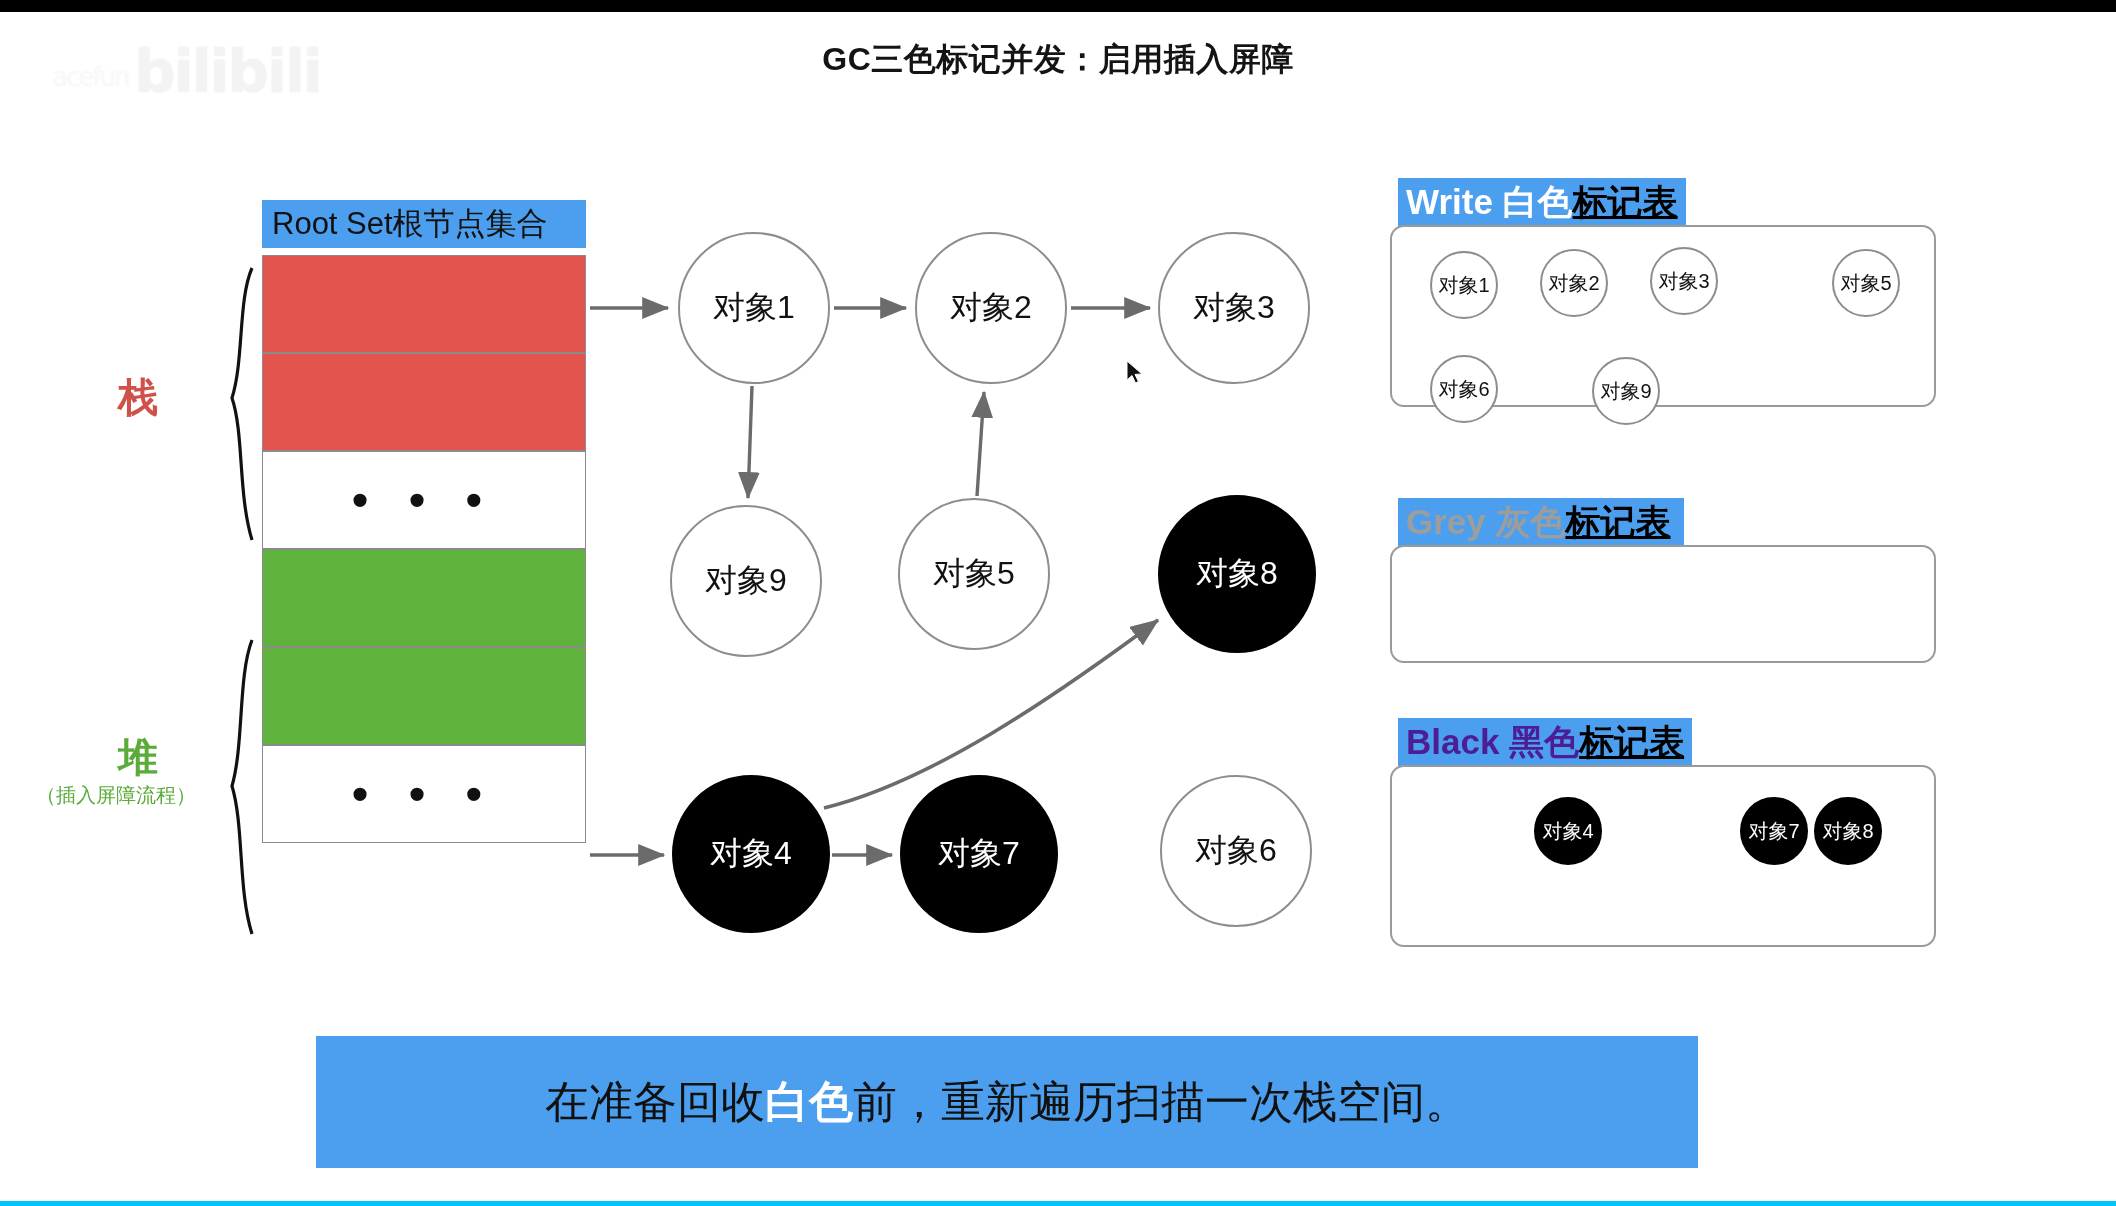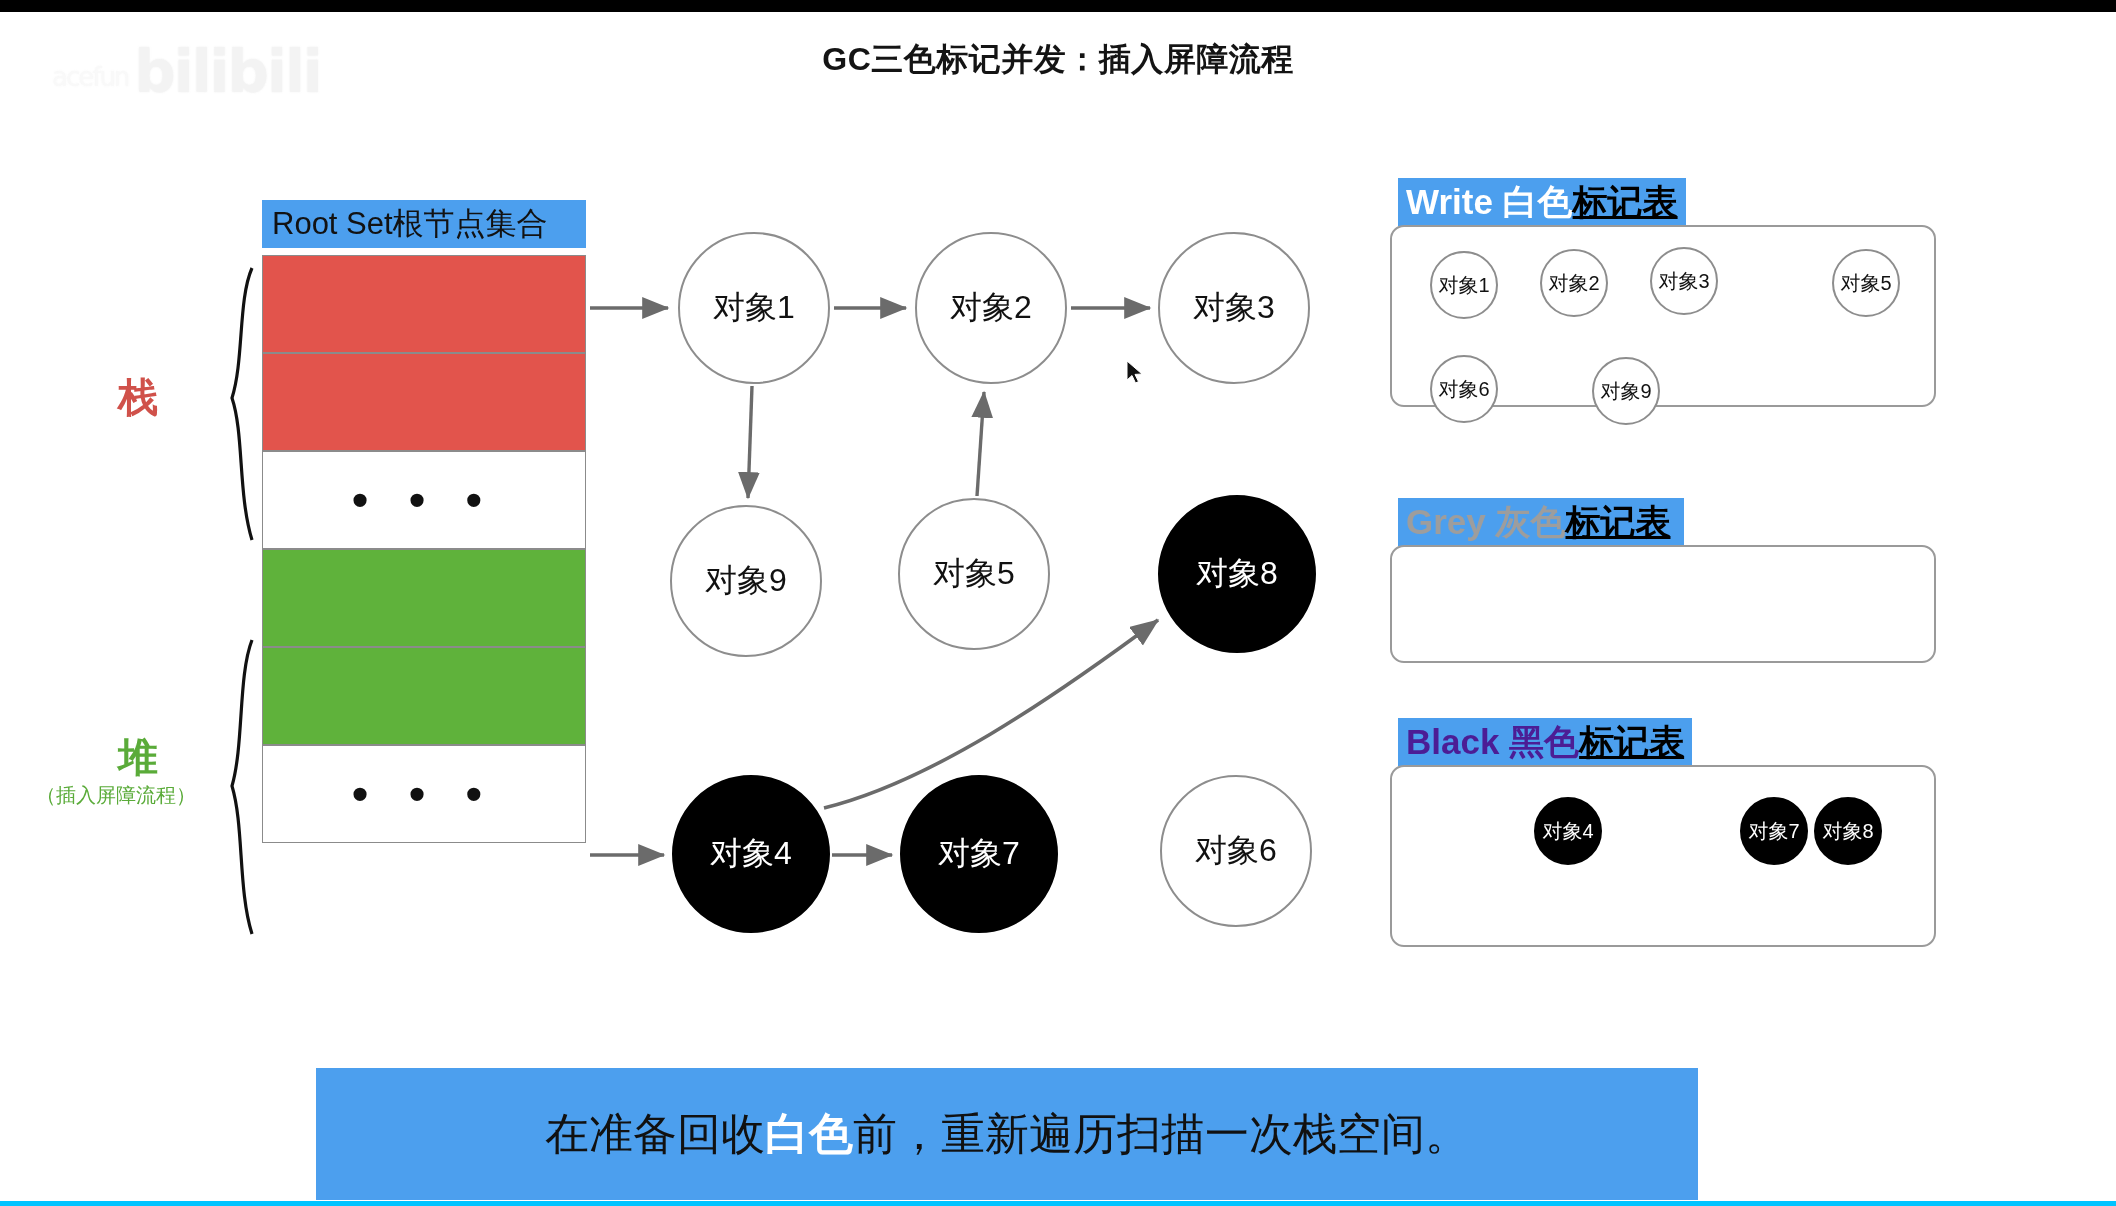--- a/index.html
+++ b/index.html
@@ -59,40 +59,40 @@
   .hd-black{color:#4c1d95;}
   .hd-rest{color:#000000;font-weight:bold;text-decoration:underline;}
   .tbl-body{position:absolute;border:2px solid #9a9a9a;border-radius:14px;background:#fff;box-sizing:border-box;}
   .chip{position:absolute;border-radius:50%;display:flex;align-items:center;justify-content:center;
         font-size:20px;box-sizing:border-box;}
   .chip.white{background:#fff;border:2px solid #8d8d8d;color:#111;}
   .chip.black{background:#000;border:2px solid #000;color:#fff;}
 
   
   .banner{position:absolute;left:316px;top:1036px;width:1382px;height:132px;background:#4c9fee;
-          display:flex;flex-direction:column;align-items:center;justify-content:center;margin-top:32px;}
+          display:flex;flex-direction:column;align-items:center;justify-content:center;}
   .banner-line{font-size:44px;color:#111;line-height:1.22;white-space:nowrap;font-weight:500;}
   .hl-white{color:#ffffff;font-weight:bold;}
   .hl-black{color:#000000;font-weight:bold;}
 
   
   .cursor{position:absolute;left:1126px;top:360px;width:22px;height:28px;}
 </style>
 </head>
 <body>
 
 <div id="stage">
 
   <div class="bar-top"></div>
 
   <div class="watermark">
     <span class="wm-small">acefun</span><span>bilibili</span>
   </div>
 
-  <div class="title">GC三色标记并发：插入屏障流程</div>
+  <div class="title">GC三色标记并发：启用插入屏障</div>
 
 
   <div class="rootset">
     <span>Root Set根节点集合</span>
   </div>
 
   <div class="memcol" id="memcol">
       <div class="memblk red" style="height: 98px;"></div>
       <div class="memblk red" style="height: 98px;"></div>
       <div class="memblk white" style="height: 98px;">

